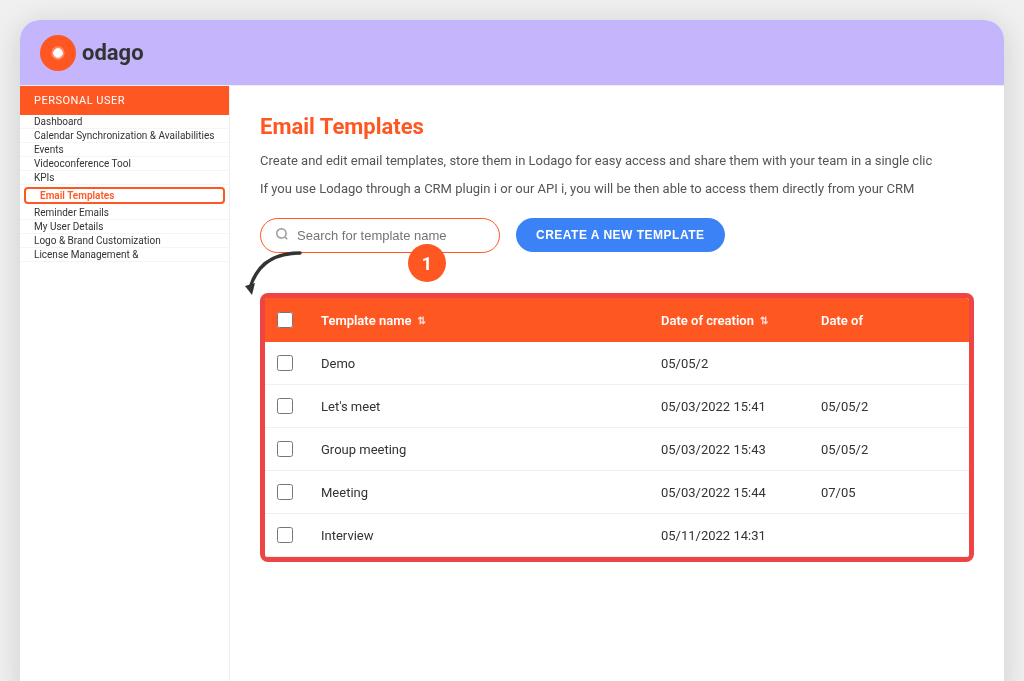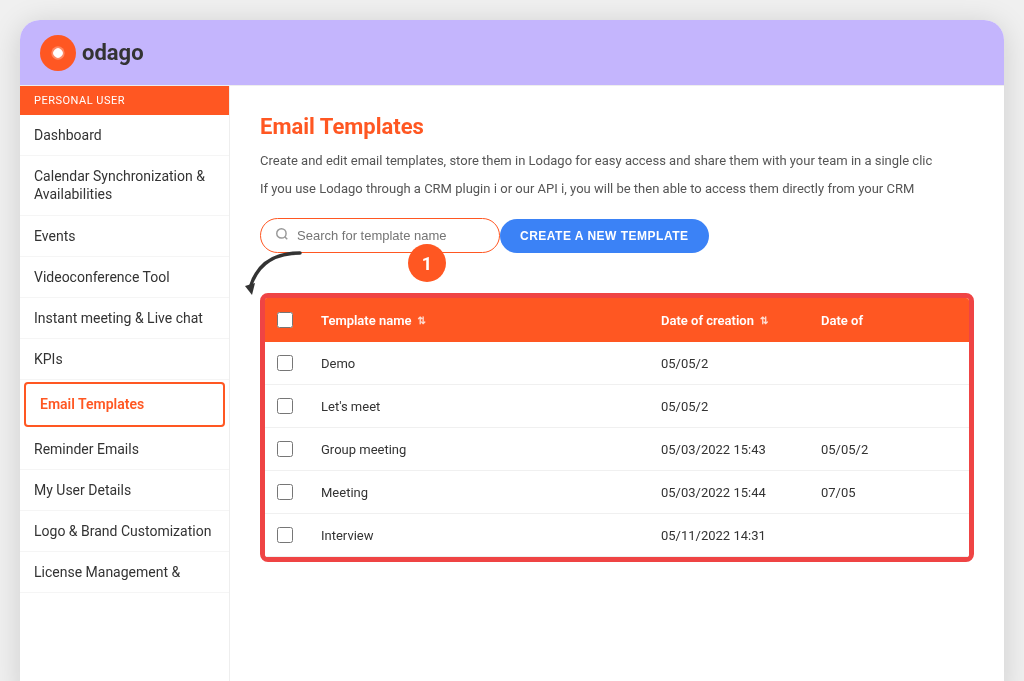--- a/index.html
+++ b/index.html
@@ -69,22 +69,22 @@
     }
     .sidebar-section-header {
       background: #ff5722;
       color: white;
       font-size: 11px;
       font-weight: 400;
       padding: 8px 14px;
       letter-spacing: 0.5px;
     }
     .sidebar-item {
-      padding: 11px 14px;
-      font-size: 14px;
+      padding: 0 14px;
+      font-size: 10px;
       color: #333;
       cursor: pointer;
       border-bottom: 1px solid #f5f5f5;
       line-height: 1.3;
     }
     .sidebar-item.active {
       border: 2px solid #ff5722;
       color: #ff5722;
       font-weight: 600;
       background: white;
@@ -105,21 +105,22 @@
       margin-bottom: 12px;
     }
     .description {
       font-size: 13px;
       color: #555;
       line-height: 1.5;
       margin-bottom: 8px;
     }
     .toolbar {
       display: flex;
-      align-items: center;
+      align-items: flex-start;
+      gap: 16px;
       margin: 20px 0 0 0;
       position: relative;
     }
     .search-box {
       display: flex;
       align-items: center;
       border: 1.5px solid #ff5722;
       border-radius: 25px;
       padding: 7px 14px;
       gap: 8px;
@@ -234,21 +235,20 @@
   </div>
 
   <div class="main-layout">
 
     <div class="sidebar">
       <div class="sidebar-section-header">PERSONAL USER</div>
       <div class="sidebar-item">Dashboard</div>
       <div class="sidebar-item">Calendar Synchronization &amp; Availabilities</div>
       <div class="sidebar-item">Events</div>
       <div class="sidebar-item">Videoconference Tool</div>
-      <div class="sidebar-item">Instant meeting &amp; Live chat</div>
       <div class="sidebar-item">KPIs</div>
       <div class="sidebar-item active">Email Templates</div>
       <div class="sidebar-item">Reminder Emails</div>
       <div class="sidebar-item">My User Details</div>
       <div class="sidebar-item">Logo &amp; Brand Customization</div>
       <div class="sidebar-item">License Management &amp;</div>
     </div>
 
     <div class="content-area">
       <h1 class="page-title">Email Templates</h1>
@@ -300,20 +300,21 @@
               <input type="checkbox" class="checkbox" style="">
             </div>
           <div class="td">Demo</div>
           <div class="td">05/05/2</div>
         </div>
         <div class="table-row">
           <div class="td">
               <input type="checkbox" class="checkbox" style="">
             </div>
           <div class="td">Let's meet</div>
+          <div class="td">05/03/2022 15:41</div>
           <div class="td">05/05/2</div>
         </div>
         <div class="table-row">
           <div class="td">
               <input type="checkbox" class="checkbox" style="">
             </div>
           <div class="td">Group meeting</div>
           <div class="td">05/03/2022 15:43</div>
           <div class="td">05/05/2</div>
         </div>

